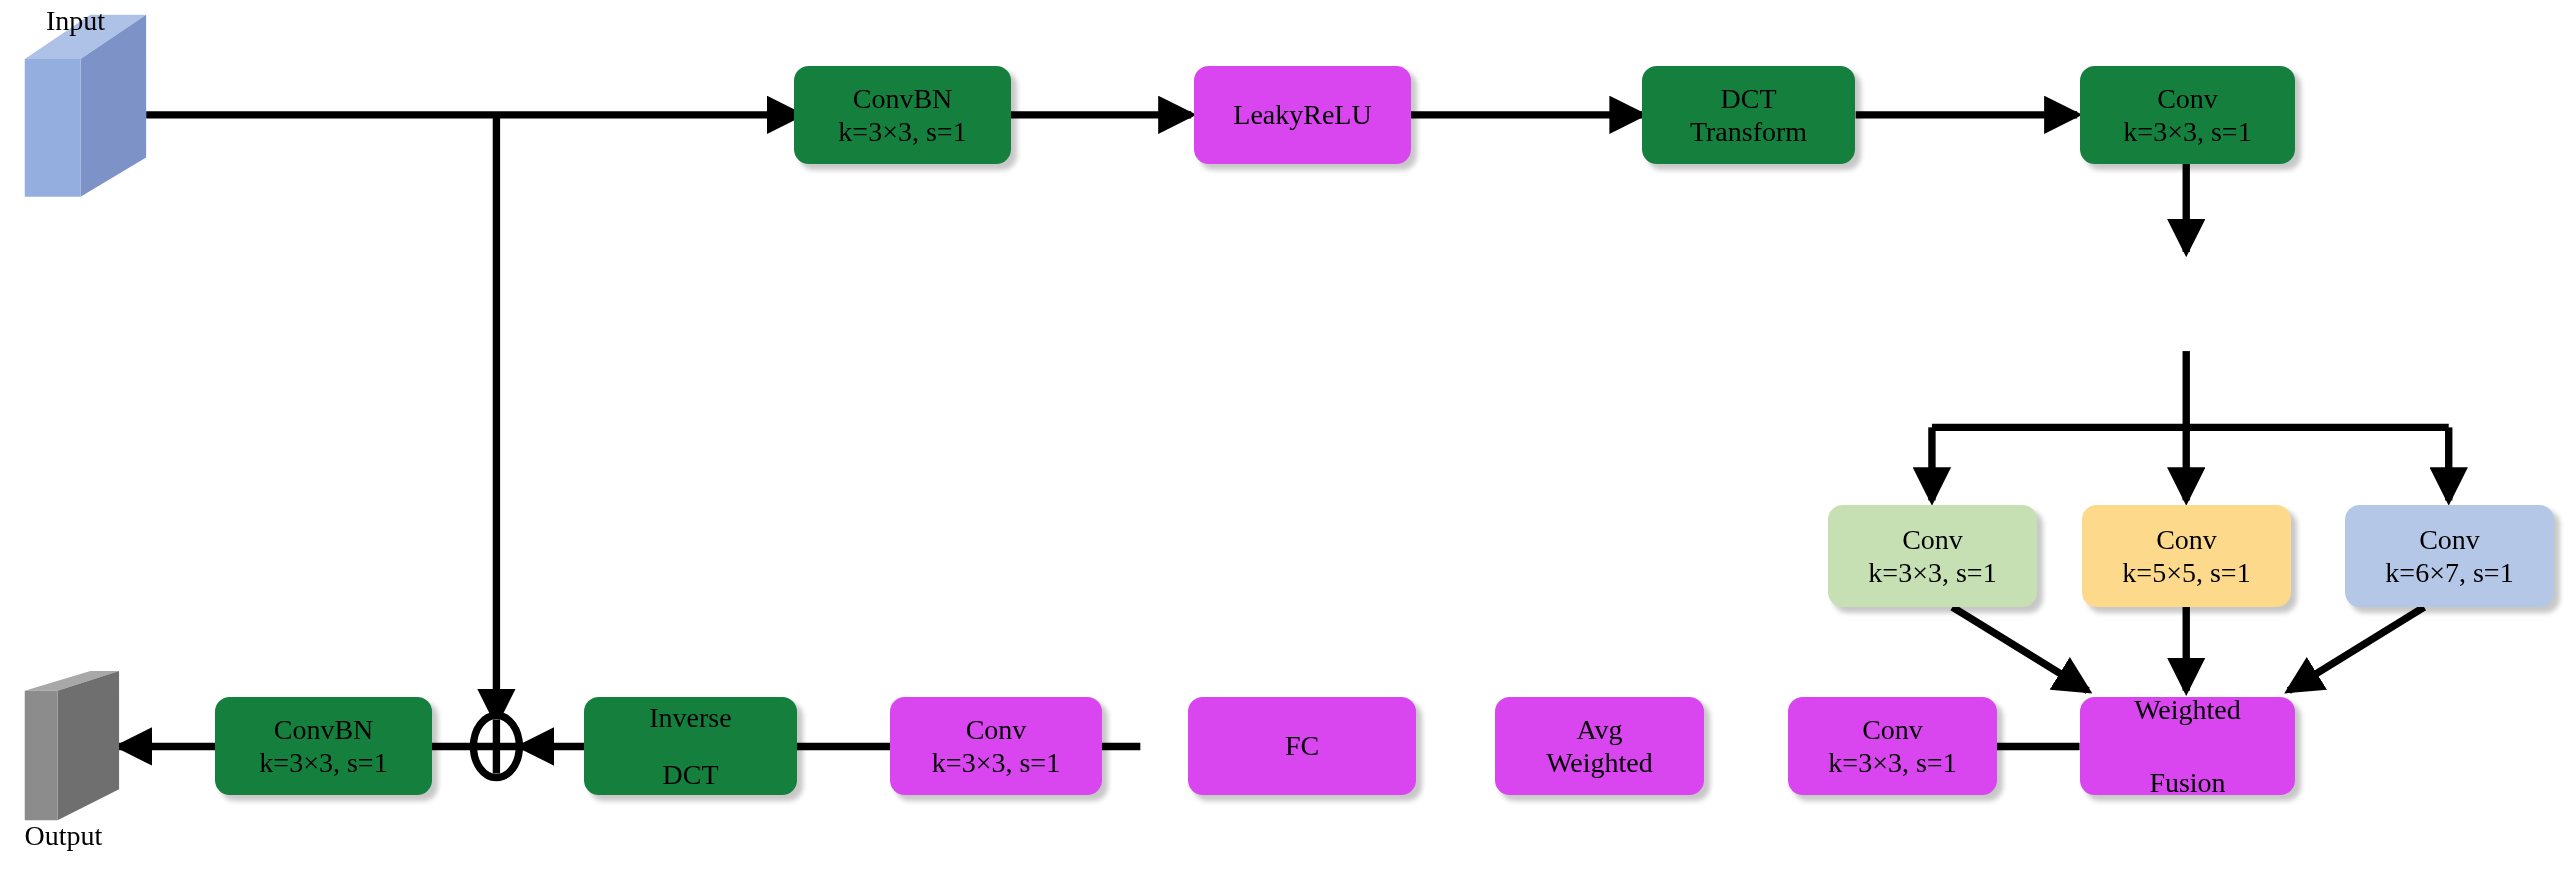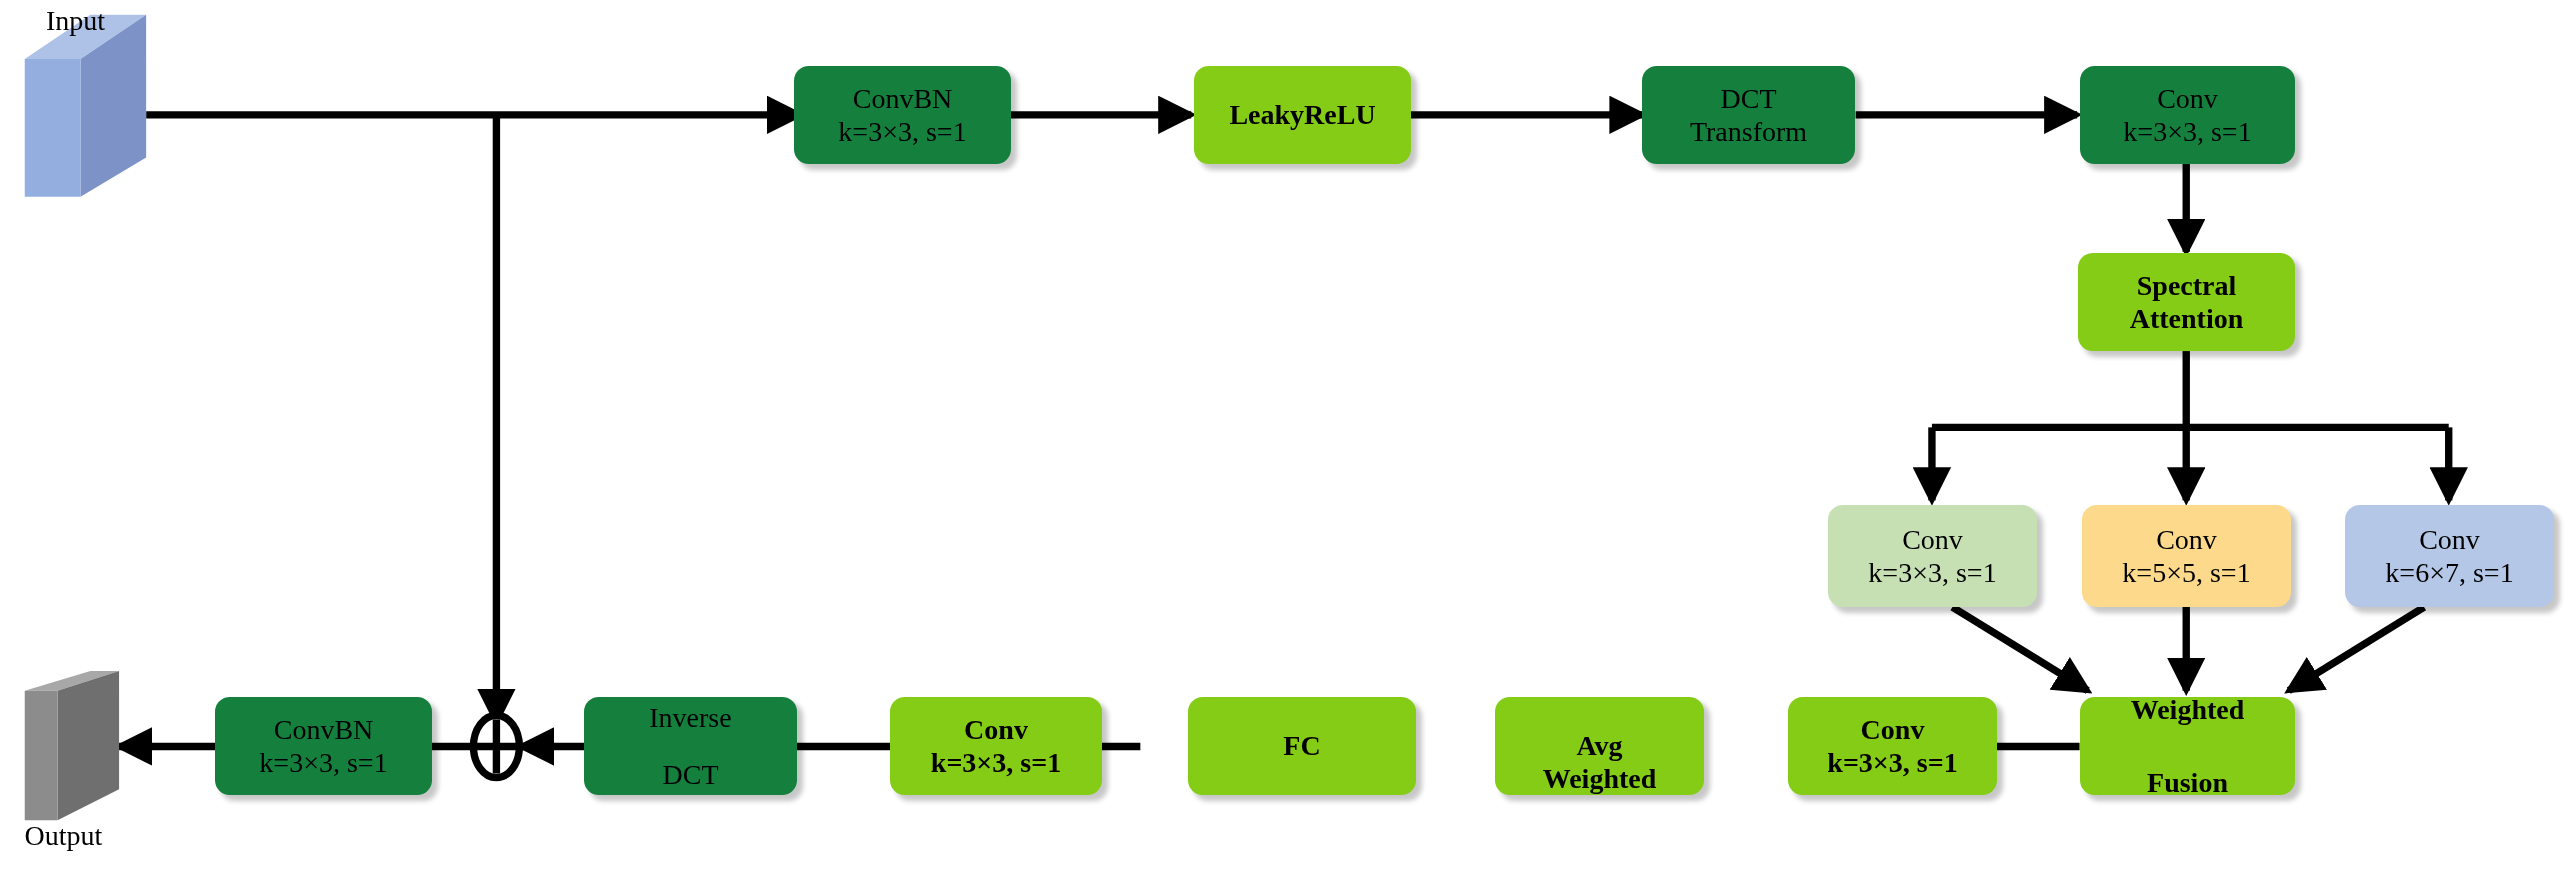--- a/index.html
+++ b/index.html
@@ -18,21 +18,21 @@
     color:#000;
     font-size:28px;
     line-height:1.18;
     box-shadow:5.7px 5.7px 5.7px rgba(0,0,0,0.22);
     z-index:4;
   }
   .node .l1{display:block;}
   .node .l2{display:block;}
 
   .orange{background:#15803d;}
-  .yellow{background:#84cc16;font-weight:bold;}
+  .yellow{background:#d946ef;}
   .yellow2{background:#FCD98B;}
   .green{background:#C6E0B4;}
   .blue{background:#B4C7E7;}
 
   .caption{
     position:absolute;
     font-size:28px;
     color:#000;
     white-space:nowrap;
     z-index:5;
@@ -128,24 +128,20 @@
   <div class="node orange" style="left:1642px; top:66px;  width:213px; height:98px;">
     <span class="l1">DCT</span>
     <span class="l2">Transform</span>
   </div>
 
   <div class="node orange" style="left:2080px; top:66px;  width:215px; height:98px;">
     <span class="l1">Conv</span>
     <span class="l2">k=3×3, s=1</span>
   </div>
 
-  <div class="node yellow" style="left:2078px; top:253px; width:217px; height:98px;">
-    <span class="l1">Spectral</span>
-    <span class="l2">Attention</span>
-  </div>
 
   <div class="node green" style="left:1828px; top:505px; width:209px; height:102px;">
     <span class="l1">Conv</span>
     <span class="l2">k=3×3, s=1</span>
   </div>
 
   <div class="node yellow2" style="left:2082px; top:505px; width:209px; height:102px;">
     <span class="l1">Conv</span>
     <span class="l2">k=5×5, s=1</span>
   </div>
@@ -158,21 +154,21 @@
   <div class="node yellow" style="left:2080px; top:697px; width:215px; height:98px;gap:40px;">
     <span class="l1">Weighted</span>
     <span class="l2">Fusion</span>
   </div>
 
   <div class="node yellow" style="left:1788px; top:697px; width:209px; height:98px;">
     <span class="l1">Conv</span>
     <span class="l2">k=3×3, s=1</span>
   </div>
 
-  <div class="node yellow" style="left:1495px; top:697px; width:209px; height:98px;justify-content:flex-end;">
+  <div class="node yellow" style="left:1495px; top:697px; width:209px; height:98px;">
     <span class="l1">Avg</span>
     <span class="l2">Weighted</span>
   </div>
 
   <div class="node yellow" style="left:1188px; top:697px; width:228px; height:98px;">
     <span class="l1">FC</span>
 
   </div>
 
   <div class="node yellow" style="left:890px; top:697px; width:212px; height:98px;">

